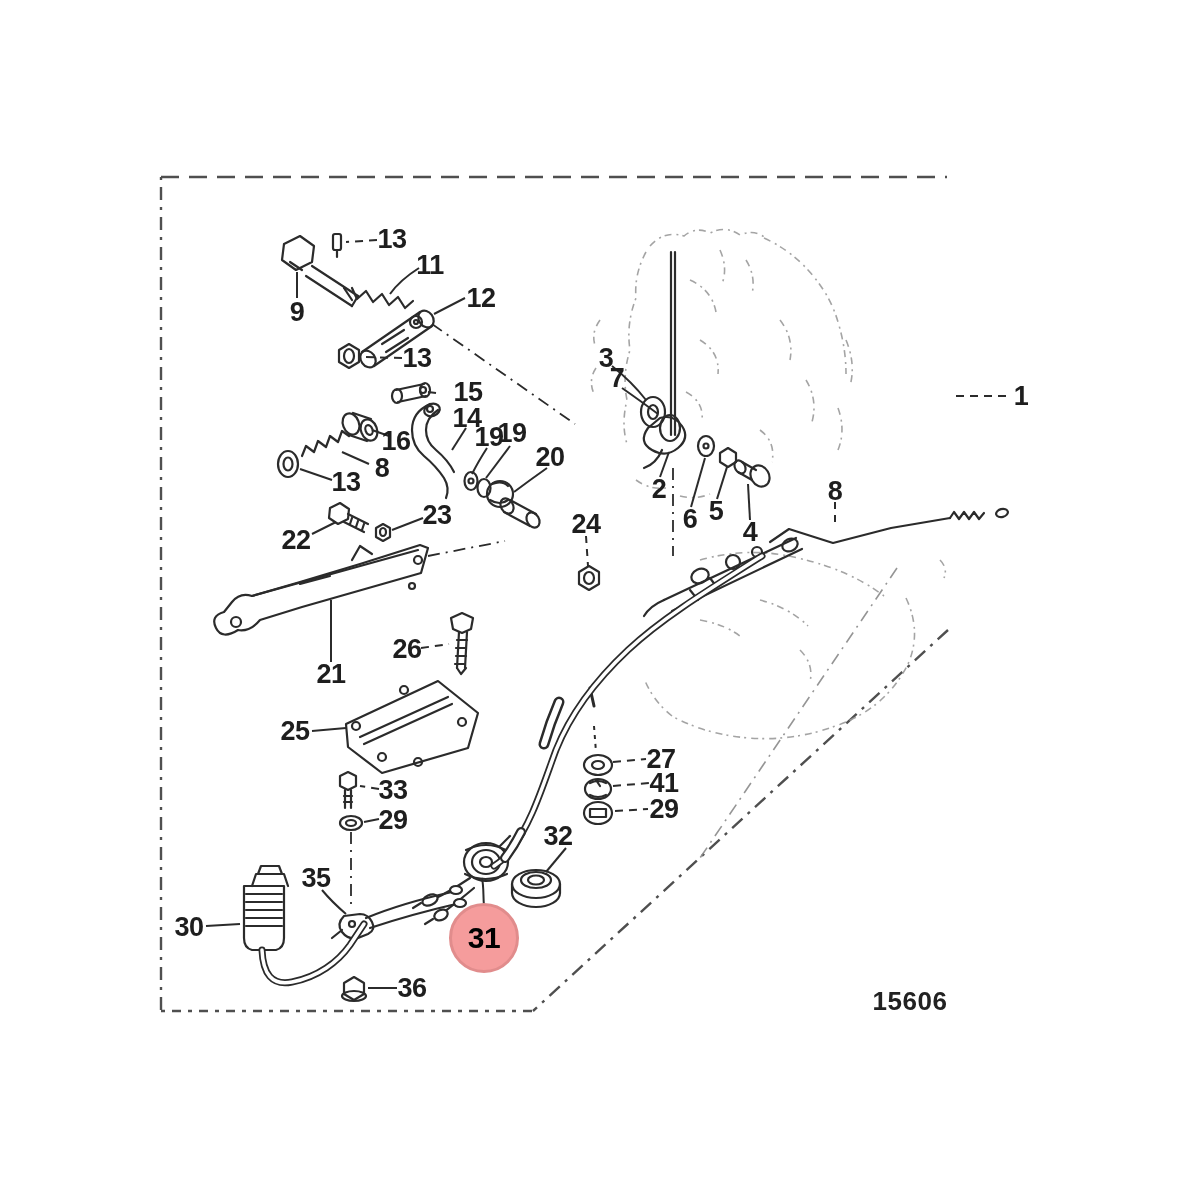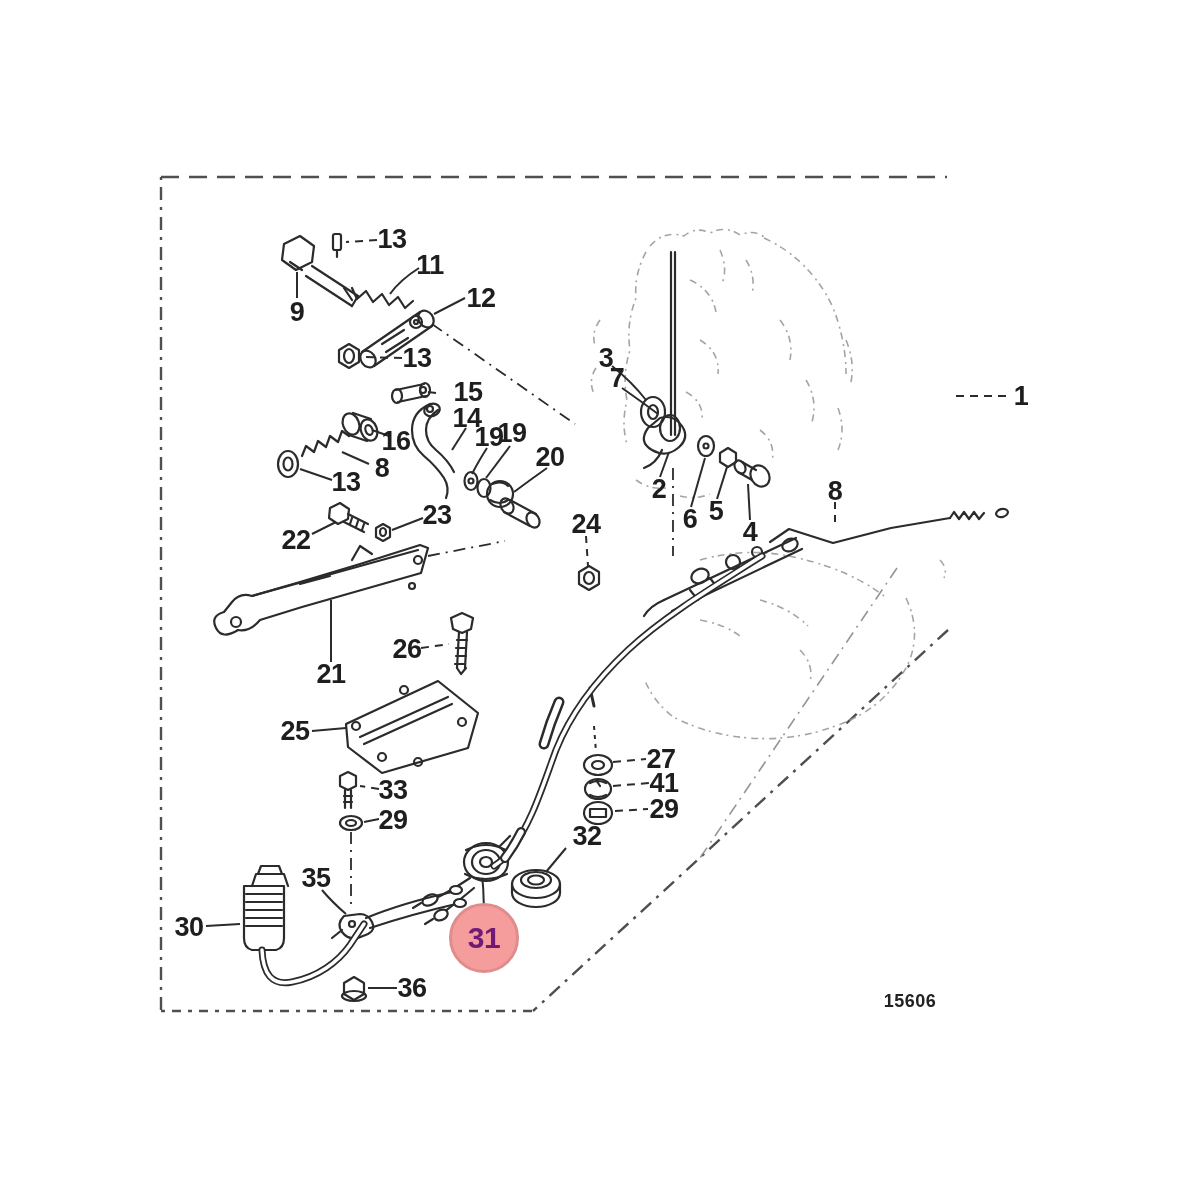--- a/index.html
+++ b/index.html
@@ -13,21 +13,21 @@
     font-weight:bold;font-size:27px;line-height:1;color:#1e1e1e;
     letter-spacing:-0.5px;white-space:nowrap;user-select:none;
   }
   .callout.highlighted{
     width:64px;height:64px;border-radius:50%;
     display:flex;align-items:center;justify-content:center;
     font-size:30px;
   }
   .drawing-number{
     position:absolute;transform:translate(-50%,-50%);
-    font-weight:bold;font-size:18px;color:#222;letter-spacing:0.5px;
+    font-weight:bold;font-size:26px;color:#222;letter-spacing:0.5px;
   }
 </style>
 </head>
 <body>
 
 <div class="stage">
 
   <svg width="1200" height="1200" viewBox="0 0 1200 1200">
 
     <g stroke="#4f4f4f" stroke-width="2.4" fill="none">
@@ -380,22 +380,22 @@
       <div class="callout" style="left: 331px; top: 674px;">21</div>
       <div class="callout" style="left: 296px; top: 540px;">22</div>
       <div class="callout" style="left: 437px; top: 515px;">23</div>
       <div class="callout" style="left: 586px; top: 524px;">24</div>
       <div class="callout" style="left: 295px; top: 731px;">25</div>
       <div class="callout" style="left: 407px; top: 649px;">26</div>
       <div class="callout" style="left: 661px; top: 759px;">27</div>
       <div class="callout" style="left: 664px; top: 783px;">41</div>
       <div class="callout" style="left: 664px; top: 809px;">29</div>
       <div class="callout" style="left: 189px; top: 927px;">30</div>
-      <div class="callout highlighted" style="left: 484px; top: 938px; background: rgb(245, 156, 156); border: 3px solid rgb(225, 140, 140); color: #701a75;">31</div>
-      <div class="callout" style="left: 587px; top: 836px;">32</div>
+      <div class="callout highlighted" style="left: 484px; top: 938px; background: rgb(245, 156, 156); border: 3px solid rgb(225, 140, 140); color: #000000;">31</div>
+      <div class="callout" style="left: 558px; top: 836px;">32</div>
       <div class="callout" style="left: 393px; top: 790px;">33</div>
       <div class="callout" style="left: 393px; top: 820px;">29</div>
       <div class="callout" style="left: 316px; top: 878px;">35</div>
       <div class="callout" style="left: 412px; top: 988px;">36</div>
     </div>
 
   <div class="drawing-number" style="left:910px;top:1001px">15606</div>
 </div>
 
 </body></html>

